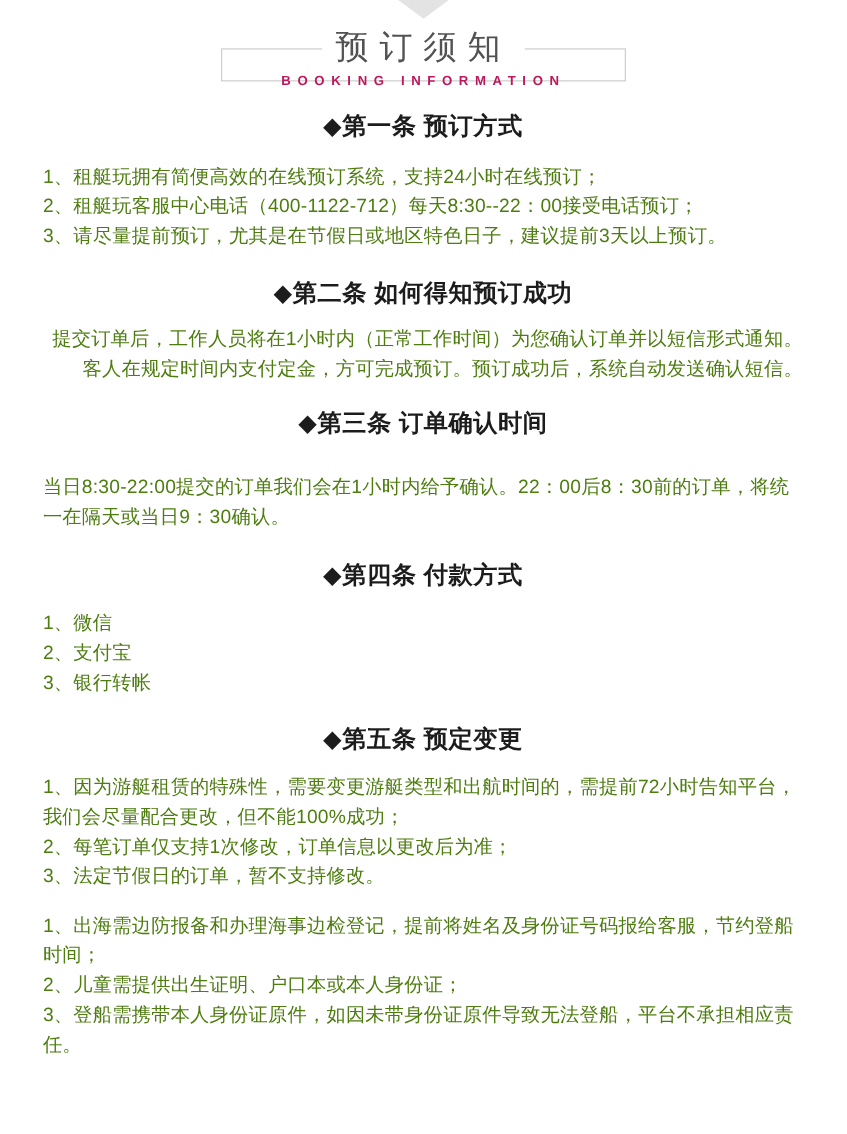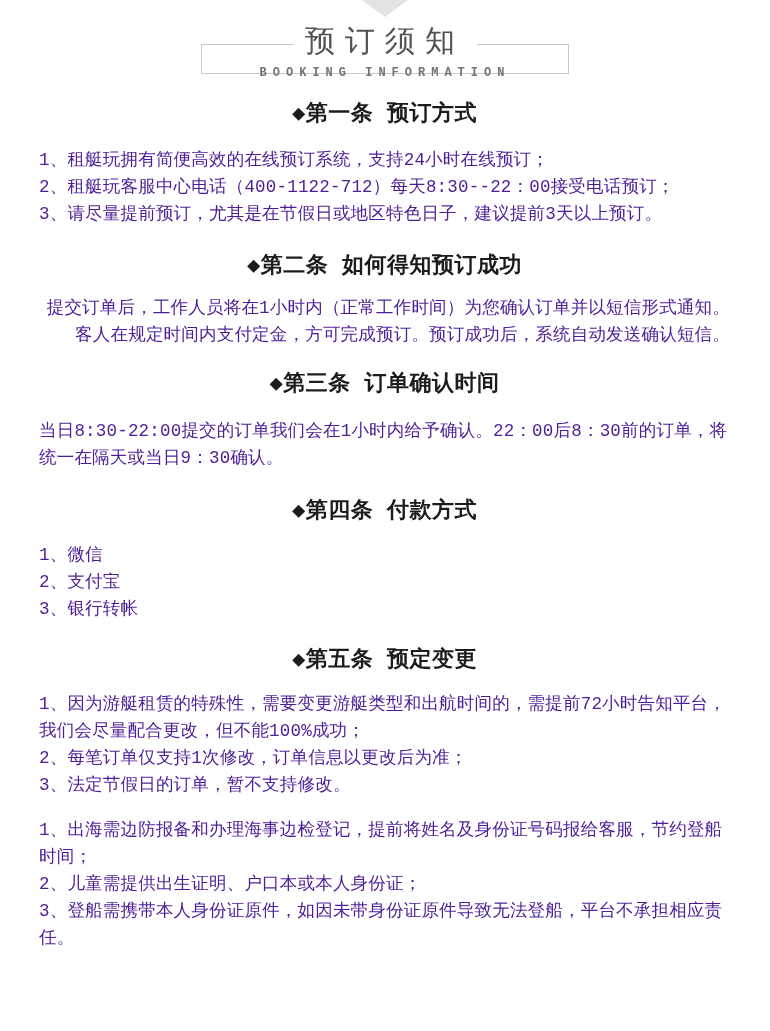--- a/index.html
+++ b/index.html
@@ -8,21 +8,20 @@
     background: #ffffff;
     font-family: "Liberation Sans", "DejaVu Sans", sans-serif;
   }
   .page {
     position: relative;
     width: 710px;
     min-height: 1031px;
     margin: 0 auto;
     background: #ffffff;
     overflow: hidden;
-    font-family: Liberation Mono, monospace;
   }
   
   .top-arrow {
     width: 0;
     height: 0;
     margin: 0 auto;
     border-left: 23px solid transparent;
     border-right: 23px solid transparent;
     border-top: 17px solid #e3e3e3;
   }
@@ -48,21 +47,21 @@
     white-space: nowrap;
     line-height: 1.1;
   }
   .page-subtitle {
     position: absolute;
     bottom: 0;
     left: 50%;
     transform: translate(-50%, 54%);
     font-size: 12px;
     font-weight: 600;
-    color: #737373;
+    color: #be185d;
     letter-spacing: 6px;
     white-space: nowrap;
     line-height: 1;
     text-align: center;
   }
   
   .content {
     padding: 0 10px 0 9px;
   }
   .section-heading {
@@ -81,26 +80,26 @@
   .sec1 .section-heading { margin-top: 27px; }
   .sec2 .section-heading { margin-top: 25px; }
   .sec3 .section-heading { margin-top: 22px; }
   .sec4 .section-heading { margin-top: 26px; }
   .sec5 .section-heading { margin-top: 24px; }
   .sec6 .section-heading { margin-top: 26px; }
   .section-body {
     margin: 0;
     font-size: 17.5px;
     line-height: 27px;
-    color: #4c1d95;
+    color: #4d7c0f;
     letter-spacing: 0.2px;
   }
   .sec1 .section-body { margin-top: 19px; }
   .sec2 .section-body { margin-top: 15px; text-align: right; }
-  .sec3 .section-body { margin-top: 20px; }
+  .sec3 .section-body { margin-top: 31px; }
   .sec4 .section-body { margin-top: 17px; }
   .sec5 .section-body { margin-top: 17px; }
   .sec6 .section-body { margin-top: 18px; }
   .list-item { margin: 0; }
   p.paragraph { margin: 0; }
 </style>
 </head>
 <body>
 
 <div class="page">

